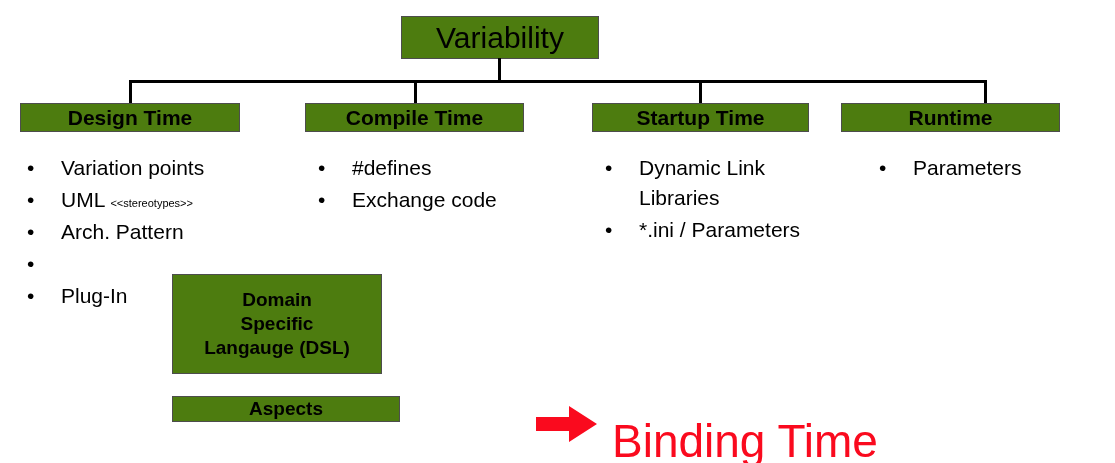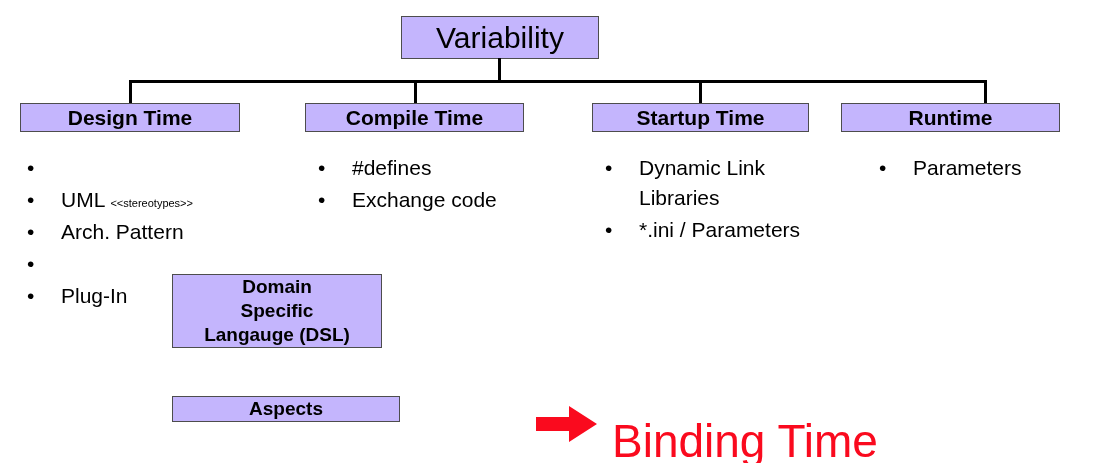--- a/index.html
+++ b/index.html
@@ -15,21 +15,21 @@
     position: relative;
     width: 1115px;
     height: 463px;
     background: #ffffff;
     overflow: hidden;
   }
 
   
   .gbox {
     position: absolute;
-    background: #c4b5fd;
+    background: #4d7c0f;
     border: 1px solid #4d4d4d;
     box-sizing: border-box;
     display: flex;
     align-items: center;
     justify-content: center;
     text-align: center;
     color: #000000;
   }
   .gbox.root {
     font-size: 30px;
@@ -129,20 +129,21 @@
   <div class="gbox cat" style="left:592px; top:103px; width:217px; height:29px;">
     <span>Startup Time</span>
   </div>
   <div class="gbox cat" style="left:841px; top:103px; width:219px; height:29px;">
     <span>Runtime</span>
   </div>
 
   <div class="blist" id="list-design-time" style="left:20px; top:153px; width:270px;">
     <div class="brow">
       <span class="bdot">•</span>
+      <span class="btext">Variation points</span>
     </div>
     <div class="brow">
       <span class="bdot">•</span>
       <span class="btext"><span>UML </span><span class="small-tag">&lt;&lt;stereotypes&gt;&gt;</span></span>
     </div>
     <div class="brow">
       <span class="bdot">•</span>
       <span class="btext">Arch. Pattern</span>
     </div>
     <div class="brow">
@@ -176,21 +177,21 @@
     </div>
   </div>
 
   <div class="blist" id="list-runtime" style="left:872px; top:153px; width:230px;">
     <div class="brow">
       <span class="bdot">•</span>
       <span class="btext">Parameters</span>
     </div>
   </div>
 
-  <div class="gbox sub" style="left:172px; top:274px; width:210px; height:74px;">
+  <div class="gbox sub" style="left:172px; top:274px; width:210px; height:100px;">
     <span>Domain</span>
     <span>Specific</span>
     <span>Langauge (DSL)</span>
   </div>
 
   <div class="gbox sub" style="left:172px; top:396px; width:228px; height:26px;">
     <span>Aspects</span>
   </div>
 
   <div id="binding-time">

